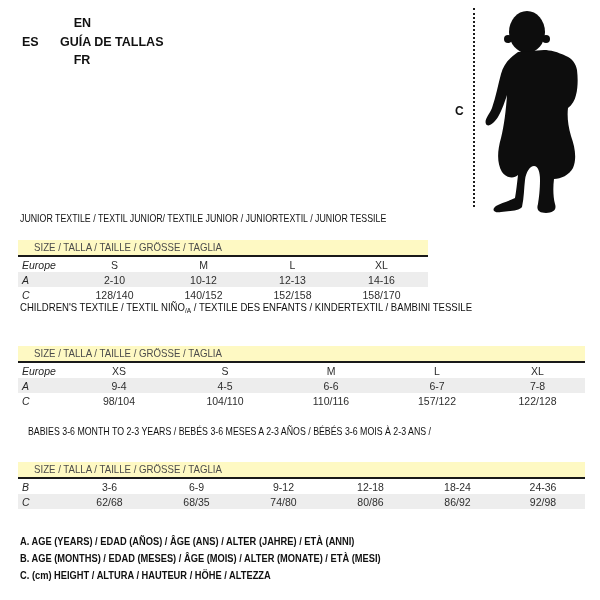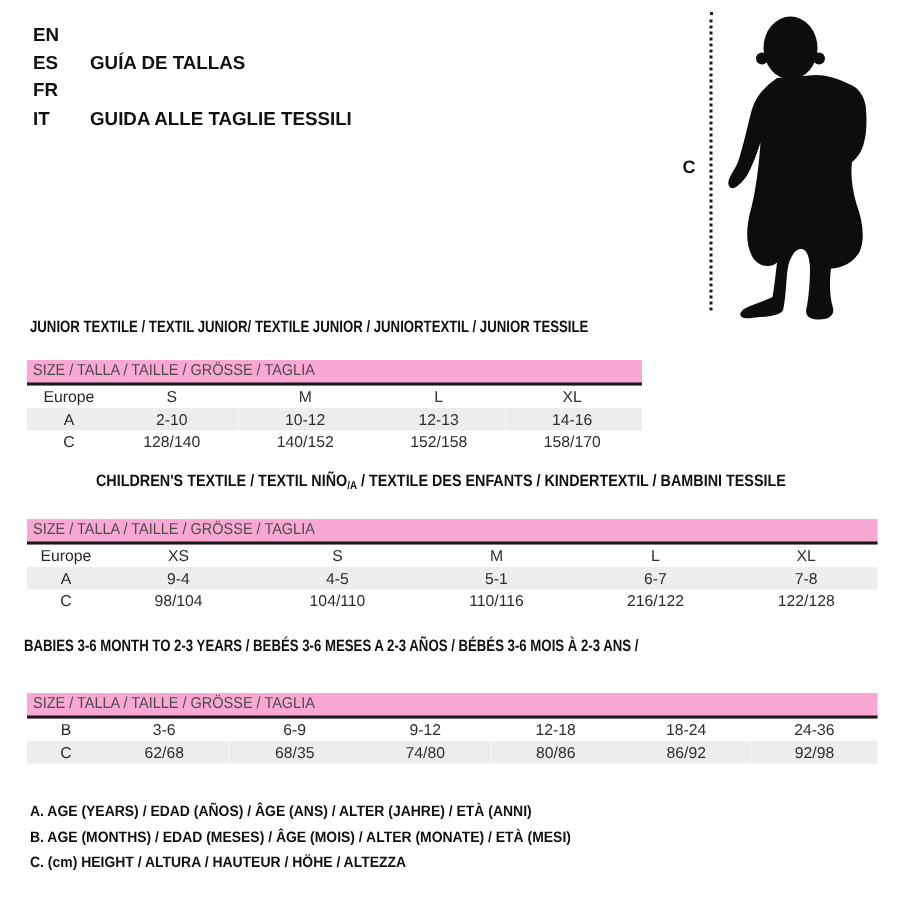--- a/index.html
+++ b/index.html
@@ -5,69 +5,65 @@
   html,body{margin:0;padding:0;}
   body{
     width:600px;height:600px;background:#ffffff;position:relative;overflow:hidden;
     font-family:"Liberation Sans",sans-serif;color:#1d1d1d;
     -webkit-font-smoothing:antialiased;
   }
   .abs{position:absolute;}
 
   
   .langs{left:22px;top:14px;}
-  .lang-row{display:flex;line-height:18.5px;font-weight:bold;font-size:12.5px;color:#111;}
+  .lang-row{display:flex;line-height:18.5px;font-weight:bold;font-size:12.5px;color:#111;justify-content:center;}
   .lang-code{width:38px;flex:0 0 38px;}
   .lang-label{white-space:nowrap;}
 
   
   .dotline{left:473px;top:8px;height:199px;width:0;border-left:2px dotted #1b1b1b;}
   .c-label{left:455px;top:104px;font-size:12px;font-weight:bold;color:#111;}
   .baby{left:478px;top:0px;}
 
   
-  .sec-title{font-weight:bold;font-size:11px;color:#101010;white-space:nowrap;line-height:13.5px;}
+  .sec-title{font-weight:normal;font-size:11px;color:#101010;white-space:nowrap;line-height:13.5px;}
   .cond{display:inline-block;transform-origin:0 50%;white-space:nowrap;}
   .sx80{transform:scaleX(0.80);}
   .sx87{transform:scaleX(0.87);}
   .sx93{transform:scaleX(0.93);}
   .sx92{transform:scaleX(0.92);}
   sub.small{font-size:7.5px;vertical-align:-2px;}
 
   
   .tblock{left:18px;}
-  .size-bar{height:15px;background:#f9a8d4;border-bottom:2px solid #191919;
-            line-height:15px;padding-left:4px;font-size:10.5px;color:#4b4b4b;}
+  .size-bar{height:15px;background:#fef9c3;border-bottom:2px solid #191919;
+            line-height:15px;padding-left:16px;font-size:10.5px;color:#4b4b4b;}
   table{border-collapse:collapse;table-layout:fixed;}
   td{height:15px;padding:0;font-size:10.5px;color:#2e2e2e;text-align:center;
      white-space:nowrap;overflow:hidden;}
-  td.lbl{text-align:center;padding-left:4px;color:#262626;}
+  td.lbl{text-align:left;padding-left:4px;color:#262626;font-style:italic;}
   tr.alt td{background:#ededed;}
   .w410{width:410px;} .w567{width:567px;}
 
   
   .foot{left:20px;top:534px;font-weight:bold;font-size:10px;color:#101010;line-height:16.8px;}
 </style>
 </head>
 <body>
 
 <div class="abs langs">
   <div class="lang-row">
     <span class="lang-code">EN</span>
   </div>
   <div class="lang-row">
     <span class="lang-code">ES</span>
     <span class="lang-label">GUÍA DE TALLAS</span>
   </div>
   <div class="lang-row">
     <span class="lang-code">FR</span>
-  </div>
-  <div class="lang-row">
-    <span class="lang-code">IT</span>
-    <span class="lang-label">GUIDA ALLE TAGLIE TESSILI</span>
   </div>
 </div>
 
 <div class="abs dotline"></div>
 <div class="abs c-label">C</div>
 <svg class="abs baby" width="122" height="215" viewBox="0 0 122 215" aria-hidden="true">
   <g fill="#0d0d0d">
     <circle cx="30" cy="39" r="4"></circle>
     <circle cx="68" cy="39" r="4"></circle>
     <ellipse cx="49" cy="32" rx="18" ry="21"></ellipse>
@@ -139,21 +135,21 @@
       <td>128/140</td>
       <td>140/152</td>
       <td>152/158</td>
       <td>158/170</td>
       <td></td>
     </tr>
   </tbody>
     </table>
 </div>
 
-<div class="abs sec-title" style="left:20px;top:315px;margin-left:44px;">
+<div class="abs sec-title" style="left:20px;top:301px;">
   <span class="cond sx87"><span>CHILDREN'S TEXTILE / TEXTIL NIÑO</span><sub class="small">/A</sub><span> / TEXTILE DES ENFANTS / KINDERTEXTIL / BAMBINI TESSILE</span></span>
 </div>
 <div class="abs tblock w567" style="top:346px;">
   <div class="size-bar">
     <span class="cond sx92">SIZE / TALLA / TAILLE / GRÖSSE / TAGLIA</span>
   </div>
   <table class="w567">
     <colgroup>
         <col style="width:48px">
         <col style="width:106px">
@@ -168,37 +164,37 @@
       <td>XS</td>
       <td>S</td>
       <td>M</td>
       <td>L</td>
       <td>XL</td>
     </tr>
     <tr class="alt">
       <td class="lbl">A</td>
       <td>9-4</td>
       <td>4-5</td>
-      <td>5-1</td>
+      <td>6-6</td>
       <td>6-7</td>
       <td>7-8</td>
     </tr>
     <tr>
       <td class="lbl">C</td>
       <td>98/104</td>
       <td>104/110</td>
       <td>110/116</td>
-      <td>216/122</td>
+      <td>157/122</td>
       <td>122/128</td>
     </tr>
   </tbody>
     </table>
 </div>
 
-<div class="abs sec-title" style="left:16px;top:425px;">
+<div class="abs sec-title" style="left:28px;top:425px;">
   <div><span class="cond sx80">BABIES 3-6 MONTH TO 2-3 YEARS / BEBÉS 3-6 MESES A 2-3 AÑOS / BÉBÉS 3-6 MOIS À 2-3 ANS /</span></div>
 </div>
 <div class="abs tblock w567" style="top:462px;">
   <div class="size-bar">
     <span class="cond sx92">SIZE / TALLA / TAILLE / GRÖSSE / TAGLIA</span>
   </div>
   <table class="w567">
     <colgroup>
         <col style="width:48px">
         <col style="width:87px">

